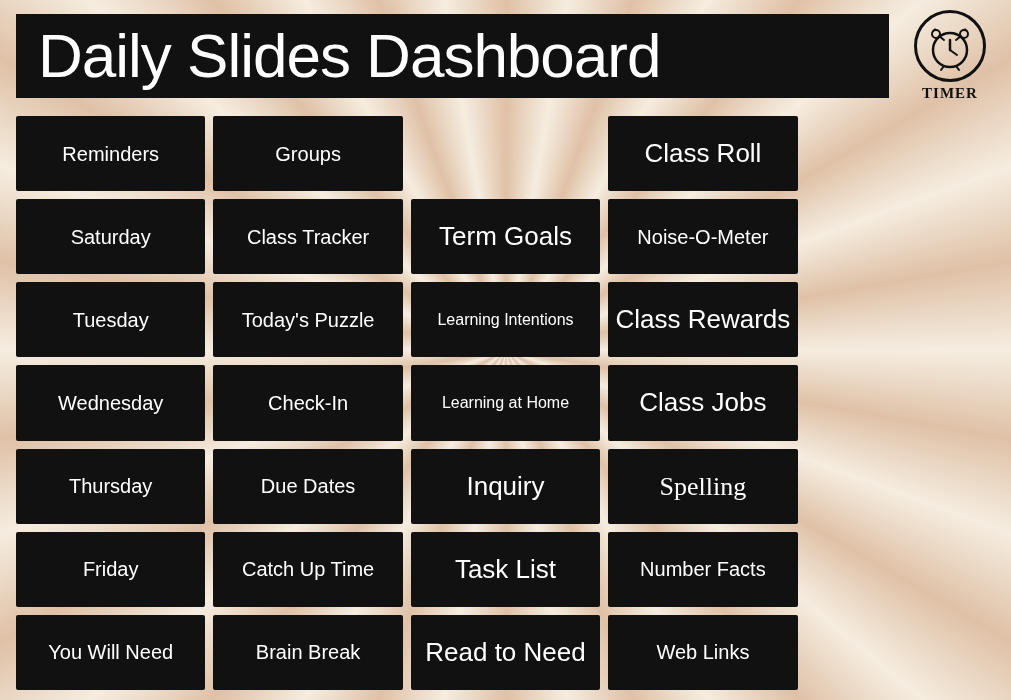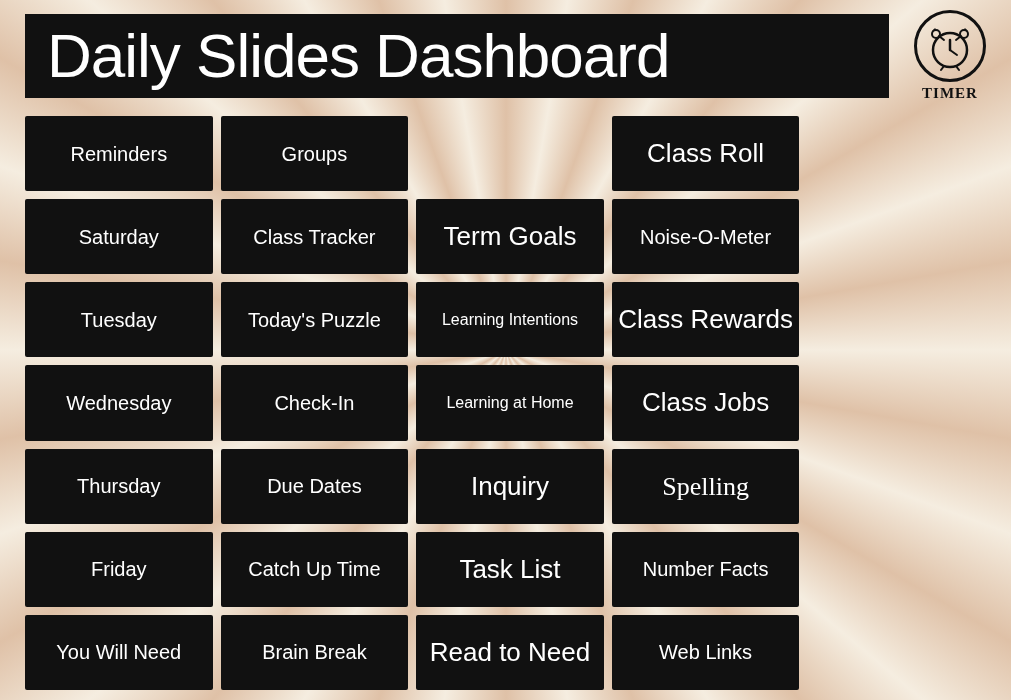--- a/index.html
+++ b/index.html
@@ -52,21 +52,21 @@
       opacity: 0.5;
     }
 
     .page-content {
       position: relative;
       z-index: 1;
       width: 100%;
       height: 100%;
       display: flex;
       flex-direction: column;
-      padding: 10px 16px 10px 25px;
+      padding: 10px 16px 10px 16px;
       border-radius: 8px;
     }
 
     
     .header {
       display: flex;
       align-items: center;
       justify-content: space-between;
       margin-bottom: 14px;
     }

